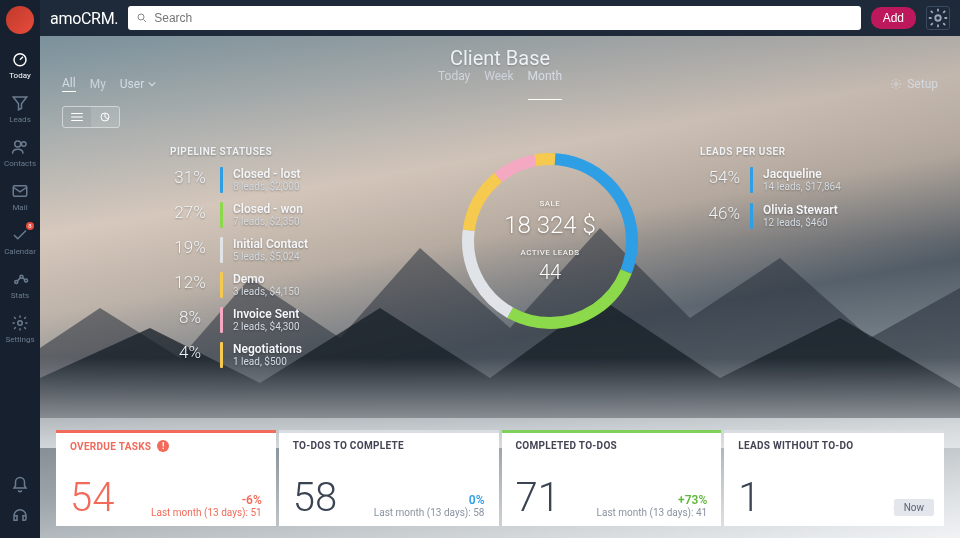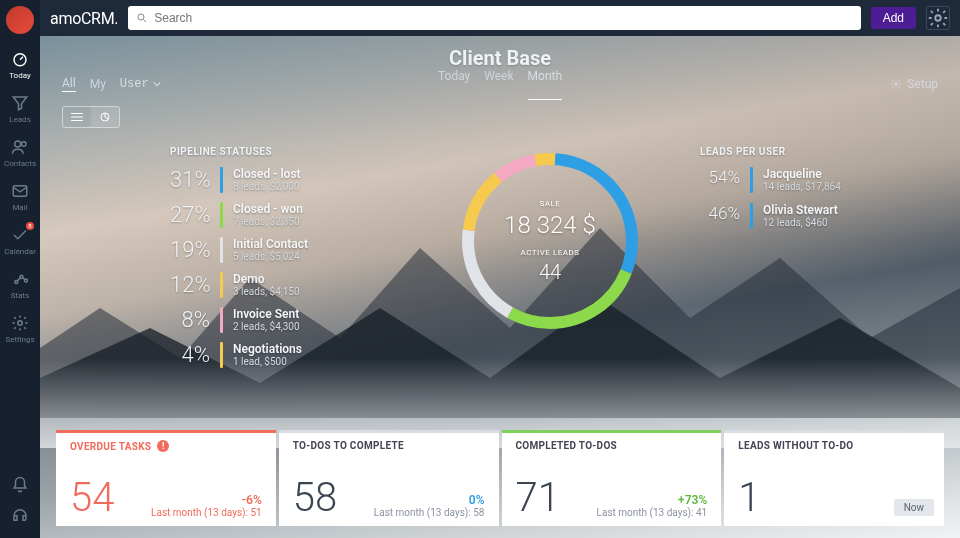--- a/index.html
+++ b/index.html
@@ -20,63 +20,63 @@
 
 
 .main { flex: 1; position: relative; display: flex; flex-direction: column; }
 
 
 .topbar { height: 36px; background: #1e2a3a; display: flex; align-items: center; padding: 0 10px; gap: 10px; }
 .brand { color: #fff; font-weight: 400; font-size: 16px; letter-spacing: -0.3px; }
 .search-wrap { flex: 1; display: flex; align-items: center; background: #fff; border-radius: 3px; height: 24px; padding: 0 8px; gap: 6px; }
 .search-wrap svg { width: 12px; height: 12px; color: #888; }
 .search-wrap input { border: none; outline: none; flex: 1; font-size: 12px; }
-.btn-add { background: #4c1d95; color: #fff; border: none; padding: 4px 12px; border-radius: 3px; font-size: 12px; cursor: pointer; }
+.btn-add { background: #be185d; color: #fff; border: none; padding: 4px 12px; border-radius: 10px; font-size: 12px; cursor: pointer; }
 .btn-gear { width: 24px; height: 24px; border: 1px solid #3a4a5f; border-radius: 3px; display: flex; align-items: center; justify-content: center; color: #9aa8bb; cursor: pointer; }
 
 
 .hero { flex: 1; position: relative;
   background:
     linear-gradient(180deg, rgba(30,40,55,0.15) 0%, rgba(30,40,55,0.05) 20%, rgba(255,255,255,0.0) 40%, rgba(255,255,255,0.45) 100%),
     linear-gradient(170deg, #8aa3ad 0%, #d7c9bd 30%, #b7aba0 42%, #4a5560 58%, #5d6a73 70%, #e5e9ec 100%);
   overflow: hidden;
 }
 
 .mtn { position: absolute; bottom: 120px; left: 0; width: 100%; height: 210px; pointer-events: none; }
 .mtn polygon { fill: rgba(40,48,58,0.55); }
 .mtn .front { fill: rgba(22,30,38,0.75); }
 .haze { position:absolute; left:0; right:0; bottom:90px; height:90px; background: linear-gradient(180deg, rgba(255,255,255,0) 0%, rgba(235,238,240,0.75) 100%); pointer-events:none; }
 
 .hero-inner { position: relative; padding: 0 22px; color: #fff; height: 100%; }
 
-.page-title { text-align: center; font-size: 20px; font-weight: 700; padding-top: 10px; color: #eef2f6; text-shadow: 0 1px 2px rgba(0,0,0,.2); }
+.page-title { text-align: center; font-size: 20px; font-weight: 400; padding-top: 10px; color: #eef2f6; text-shadow: 0 1px 2px rgba(0,0,0,.2); }
 
 .filter-row { display: flex; align-items: center; margin-top: 6px; font-size: 12px; color: #d5dce4; }
 .filter-left { display: flex; gap: 14px; align-items: center; }
 .filter-left .tab { cursor: pointer; opacity: .85; }
 .filter-left .tab.active { border-bottom: 1px solid #fff; padding-bottom: 1px; opacity: 1; }
-.filter-left .user-drop { display: flex; align-items: center; gap: 4px; cursor: pointer; font-family: Liberation Mono, monospace; }
+.filter-left .user-drop { display: flex; align-items: center; gap: 4px; cursor: pointer; }
 .filter-left .user-drop svg { width: 8px; height: 8px; }
 .filter-center { position:absolute; left:50%; transform:translateX(-50%); display: flex; gap: 14px; }
 .filter-center .tab { cursor: pointer; opacity: .85; }
 .filter-center .tab.active { border-bottom: 1px solid #fff; padding-bottom: 16px; opacity: 1; }
 .filter-right { margin-left: auto; display: flex; align-items: center; gap: 5px; cursor: pointer; opacity: .9; }
 .filter-right svg { width: 12px; height: 12px; }
 
 .view-toggle { margin-top: 14px; display: inline-flex; border: 1px solid rgba(255,255,255,.5); border-radius: 3px; overflow: hidden; }
 .view-toggle .vt { width: 28px; height: 20px; display: flex; align-items: center; justify-content: center; cursor: pointer; }
 .view-toggle .vt.active { background: rgba(255,255,255,.12); }
 .view-toggle svg { width: 14px; height: 12px; color: #fff; }
 
 .dash-body { position: absolute; top: 110px; left: 0; right: 0; display: flex; justify-content: space-between; padding: 0 90px 0 130px; }
 
 .col-left { width: 200px; }
 .section-title { font-size: 10px; font-weight: 700; letter-spacing: .5px; color: #eef2f6; text-shadow: 0 1px 2px rgba(0,0,0,.3); margin-bottom: 10px; }
 .status-row { display: flex; align-items: flex-start; gap: 10px; margin-bottom: 9px; }
-.status-pct { width: 40px; font-size: 22px; font-weight: 300; text-align: right; color: #f0f3f7; text-shadow: 0 1px 2px rgba(0,0,0,.3); }
+.status-pct { width: 40px; font-size: 17px; font-weight: 300; text-align: center; color: #f0f3f7; text-shadow: 0 1px 2px rgba(0,0,0,.3); }
 .status-bar { width: 3px; height: 26px; border-radius: 1px; }
 .status-txt .name { font-size: 12px; font-weight: 600; color: #f4f6f9; text-shadow: 0 1px 2px rgba(0,0,0,.3); }
 .status-txt .sub  { font-size: 10px; color: #d3dae2; text-shadow: 0 1px 2px rgba(0,0,0,.3); }
 
 .col-center { width: 220px; display: flex; flex-direction: column; align-items: flex-end; position: relative; }
 .donut { position: relative; width: 190px; height: 190px; }
 .donut svg { transform: rotate(-90deg); }
 .donut-center { position: absolute; inset: 0; display: flex; flex-direction: column; align-items: center; justify-content: center; gap: 3px; text-shadow: 0 1px 3px rgba(0,0,0,.35); }
 .donut-center .lbl { font-size: 8px; letter-spacing: .5px; }
 .donut-center .val { font-size: 24px; font-weight: 300; }

